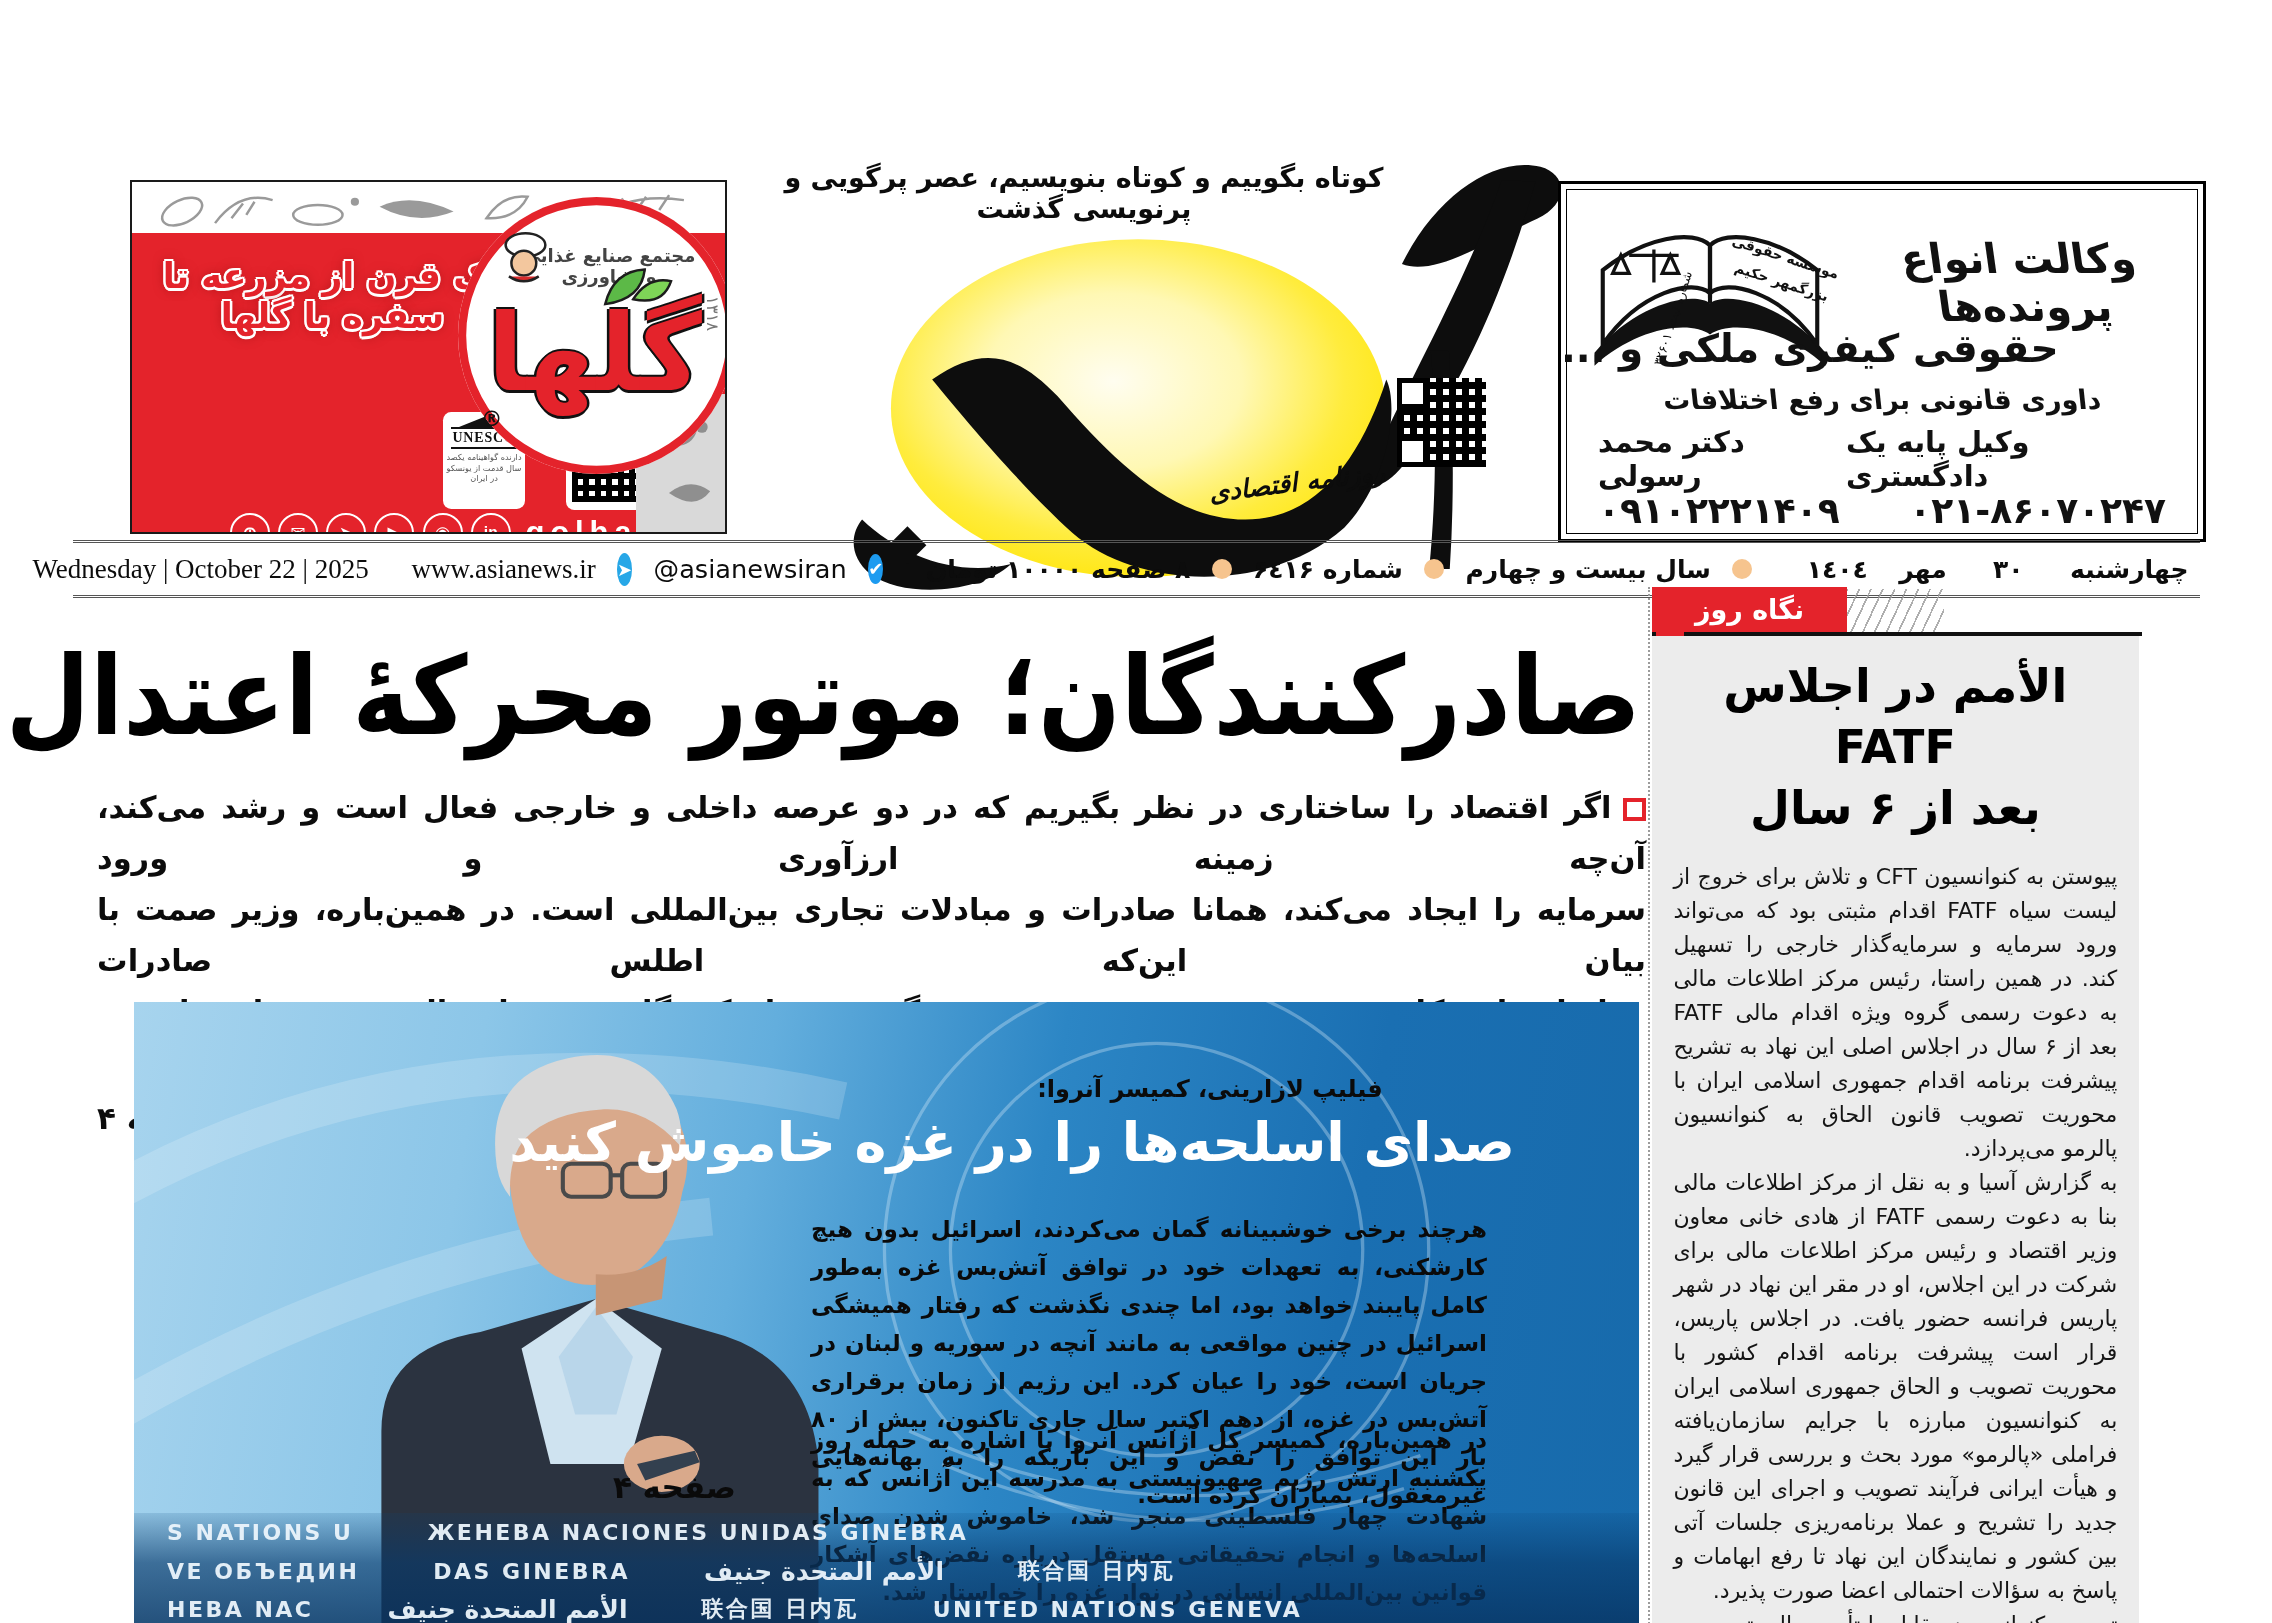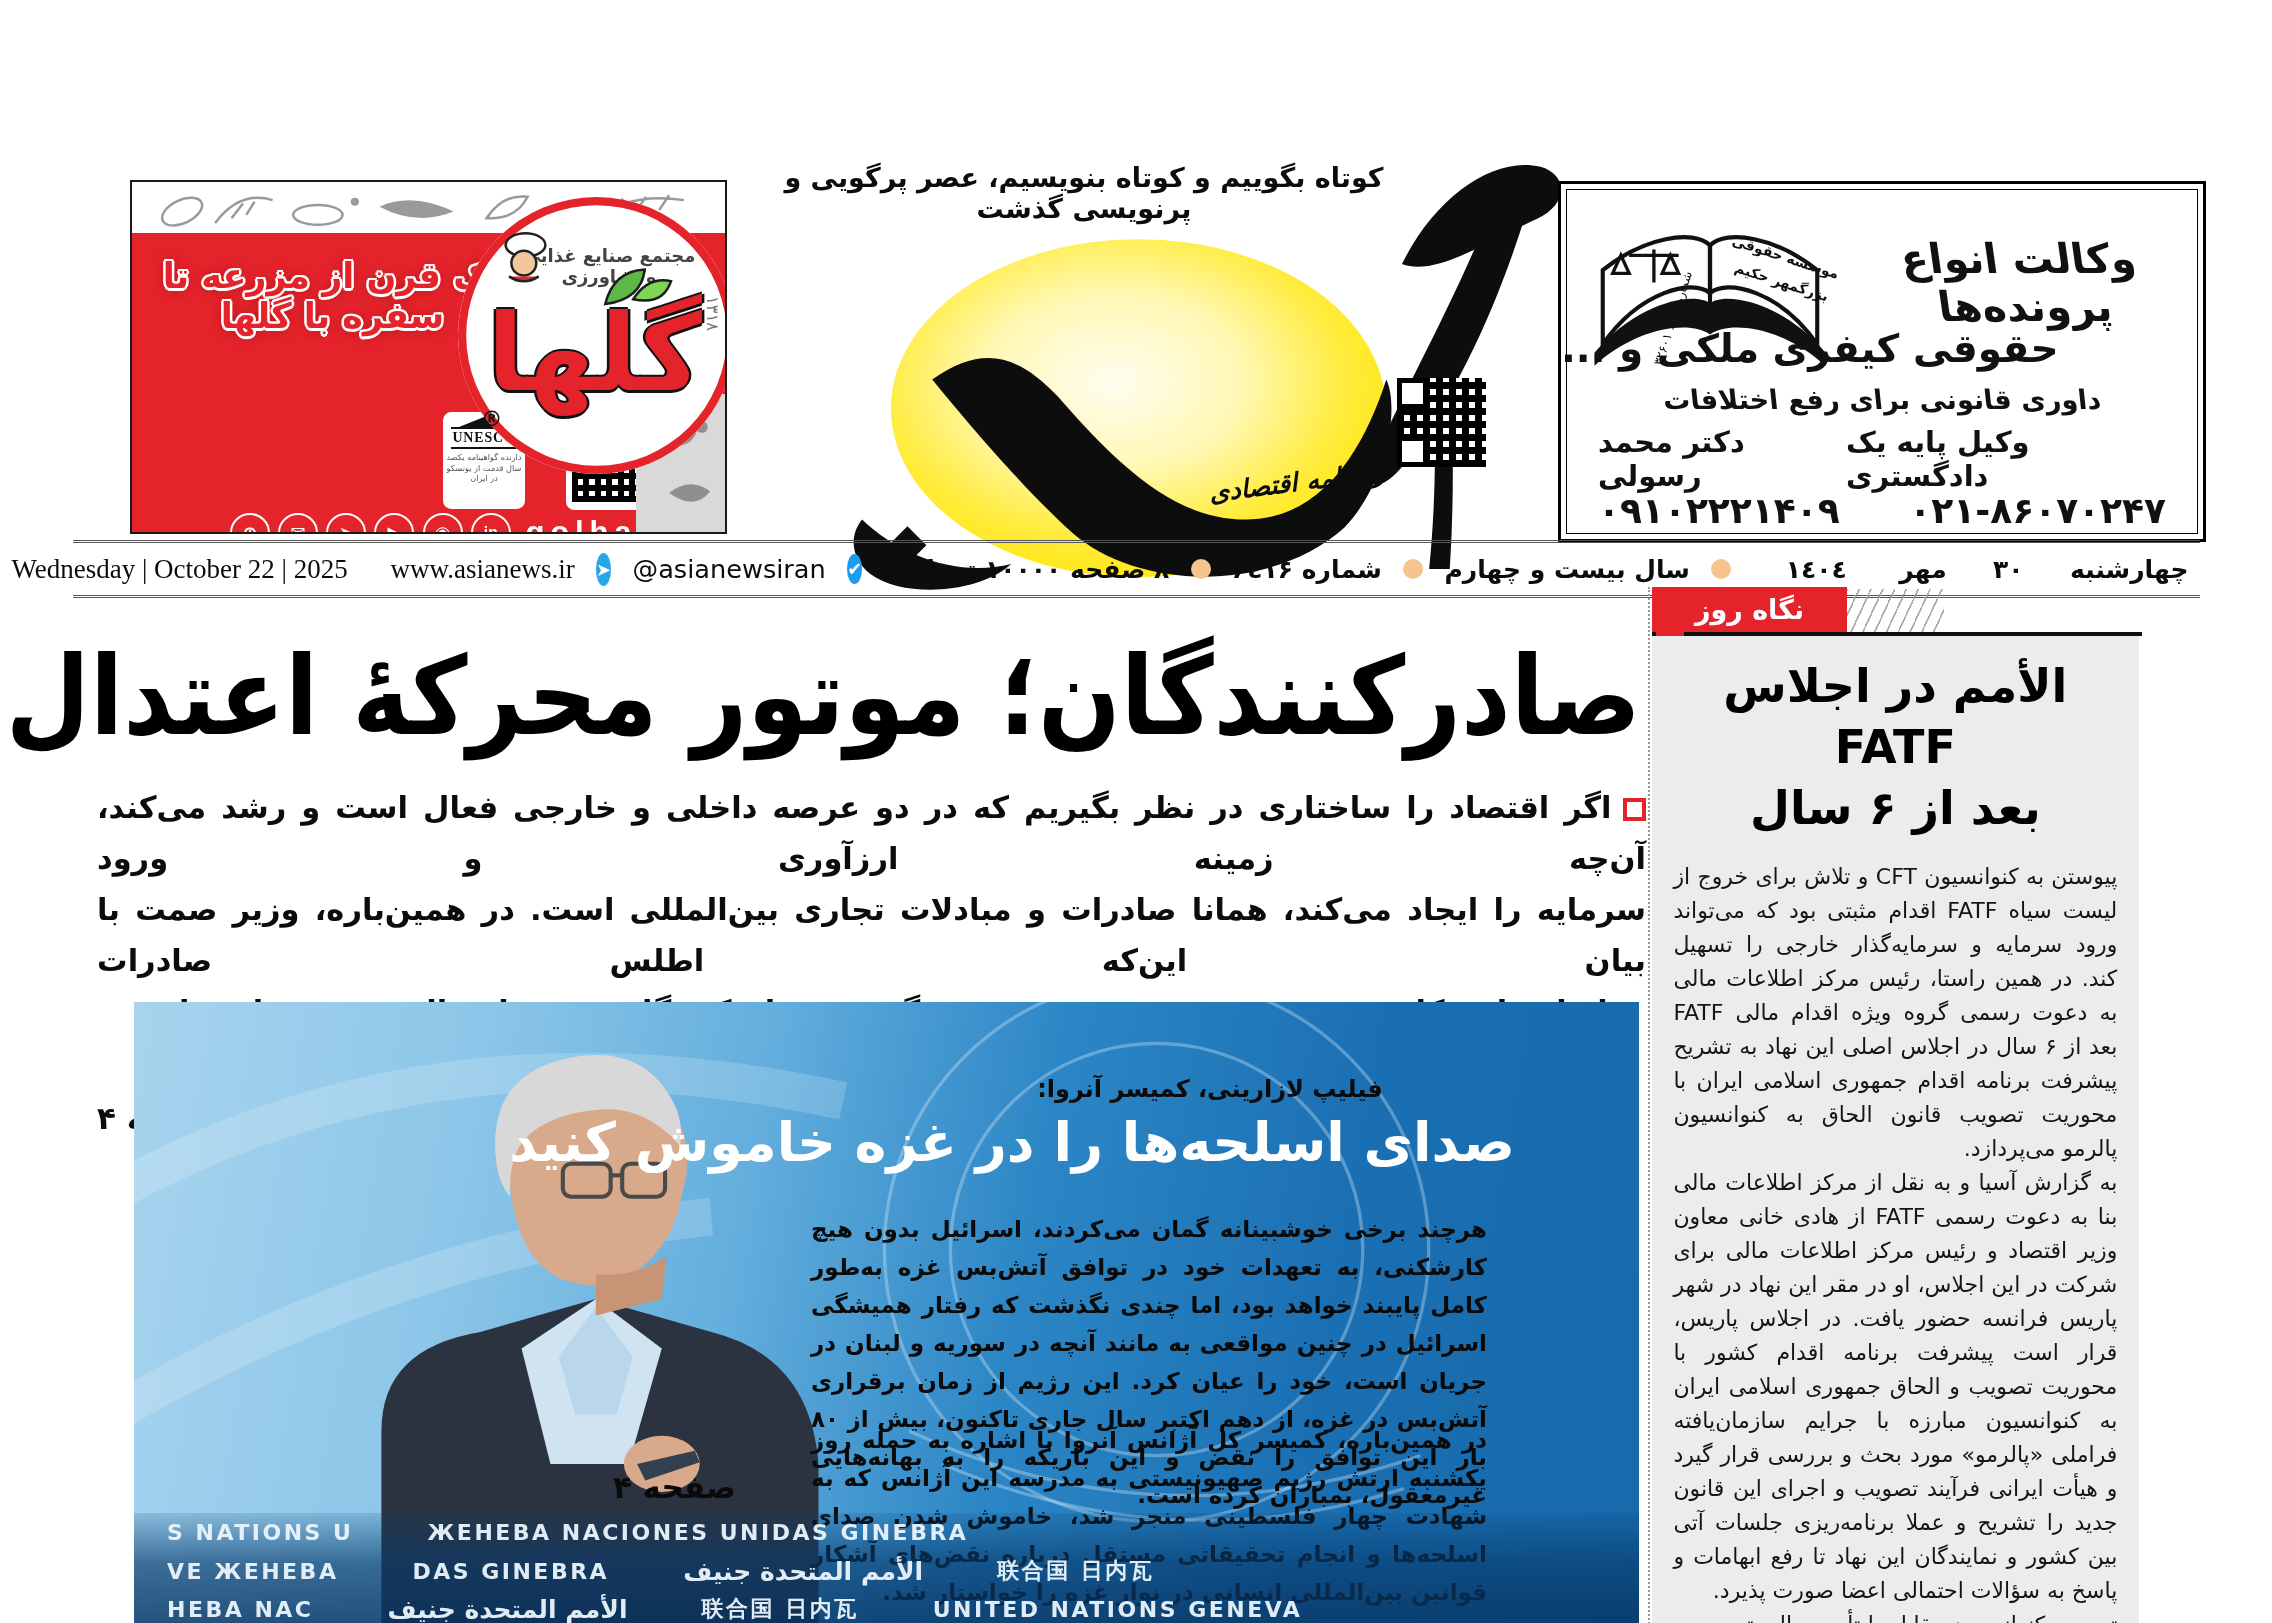--- a/index.html
+++ b/index.html
@@ -230,21 +230,21 @@
     <div class="legal-row" style="top:290px;margin-top:16px;">
       <span class="legal-phone">۰۹۱۰۲۲۲۱۴۰۹</span>
       <span class="legal-phone">۰۲۱-۸۶۰۷۰۲۴۷</span>
     </div>
   </div>
 
   <div class="abs datebar">
     <span class="db-fa">چهارشنبه</span>
     <span class="db-fa" style="margin-right:25px;">۳۰</span>
     <span class="db-fa" style="margin-right:25px;">مهر</span>
-    <span class="db-fa" style="margin-right:31px;">١٤٠٤</span>
+    <span class="db-fa" style="margin-right:10px;">١٤٠٤</span>
     <span class="db-dot" style="margin-right:33px;"></span>
     <span class="db-fa">سال بیست و چهارم</span>
     <span class="db-dot"></span>
     <span class="db-fa">شماره ۶٤۱۶</span>
     <span class="db-dot"></span>
     <span class="db-fa">۸ صفحه ۱۰۰۰۰ تومان</span>
     <span class="db-sp"></span>
     <span class="vbadge">✔</span>
     <span class="db-en" style="font-family:'DejaVu Sans',sans-serif;font-size:25.6px;">@asianewsiran</span>
     <span class="tg">➤</span>
@@ -295,21 +295,21 @@
     <div class="ph-para">هرچند برخی خوشبینانه گمان می‌کردند، اسرائیل بدون هیچ کارشکنی، به تعهدات خود در توافق آتش‌بس غزه به‌طور کامل پایبند خواهد بود، اما چندی نگذشت که رفتار همیشگی اسرائیل در چنین مواقعی به مانند آنچه در سوریه و لبنان در جریان است، خود را عیان کرد. این رژیم از زمان برقراری آتش‌بس در غزه، از دهم اکتبر سال جاری تاکنون، بیش از ۸۰ بار این توافق را نقض و این باریکه را به بهانه‌هایی غیرمعقول، بمباران کرده است.</div>
     <div class="ph-para ph-para2">در همین‌باره، کمیسر کل آژانس آنروا با اشاره به حمله روز یکشنبه ارتش رژیم صهیونیستی به مدرسه این آژانس که به شهادت چهار فلسطینی منجر شد، خاموش شدن صدای اسلحه‌ها و انجام تحقیقاتی مستقل درباره نقض‌های آشکار قوانین بین‌المللی انسانی در نوار غزه را خواستار شد.</div>
     <div class="pageref ph-ref abs">صفحه ۴</div>
 
     <div class="ph-strip">
       <div class="ph-row" style="top:6.6px;">
         <span>S    NATIONS U</span>
         <span>ЖЕНЕВА    NACIONES UNIDAS GINEBRA</span>
       </div>
       <div class="ph-row" style="top:43px;">
-        <span>VE    ЖЕНЕВА</span>
+        <span>VE    ОБЪЕДИН</span>
         <span>DAS GINEBRA</span>
         <span class="ar" dir="rtl">الأمم المتحدة جنيف</span>
         <span>联合国 日内瓦</span>
       </div>
       <div class="ph-row" style="top:81px;">
         <span>HEBA    NAC</span>
         <span class="ar" dir="rtl">الأمم المتحدة جنيف</span>
         <span>联合国 日内瓦</span>
         <span>UNITED NATIONS GENEVA</span>
       </div>

